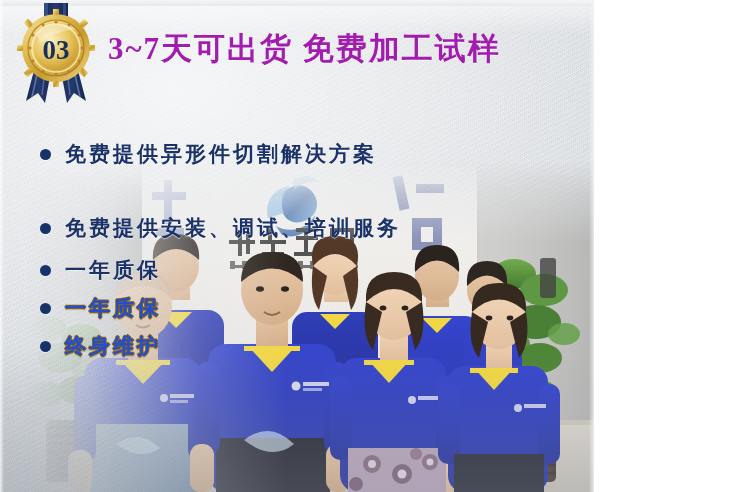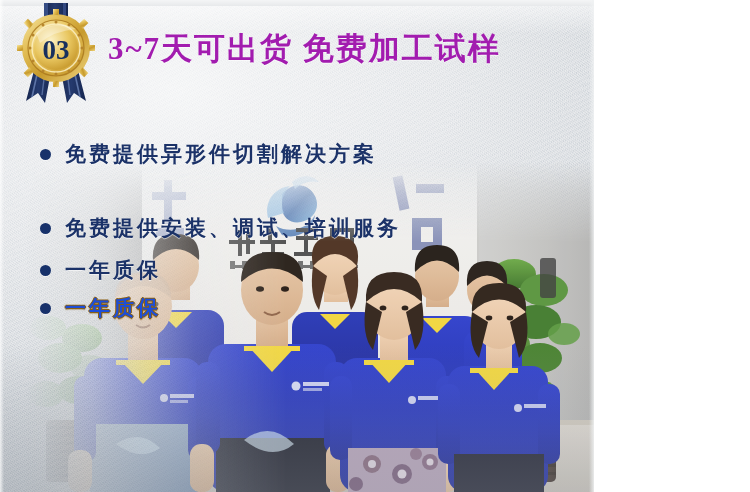--- a/index.html
+++ b/index.html
@@ -520,15 +520,19 @@
       <span class="txt c-navy">免费提供安装、调试、培训服务</span>
     </div>
     <div class="bline">
       <span class="dot"></span>
       <span class="txt c-navy">一年质保</span>
     </div>
     <div class="bline">
       <span class="dot"></span>
       <span class="txt c-gold">一年质保</span>
     </div>
+    <div class="bline">
+      <span class="dot"></span>
+      <span class="txt c-gold">终身维护</span>
+    </div>
   </div>
 
 </div>
 
 </body></html>

